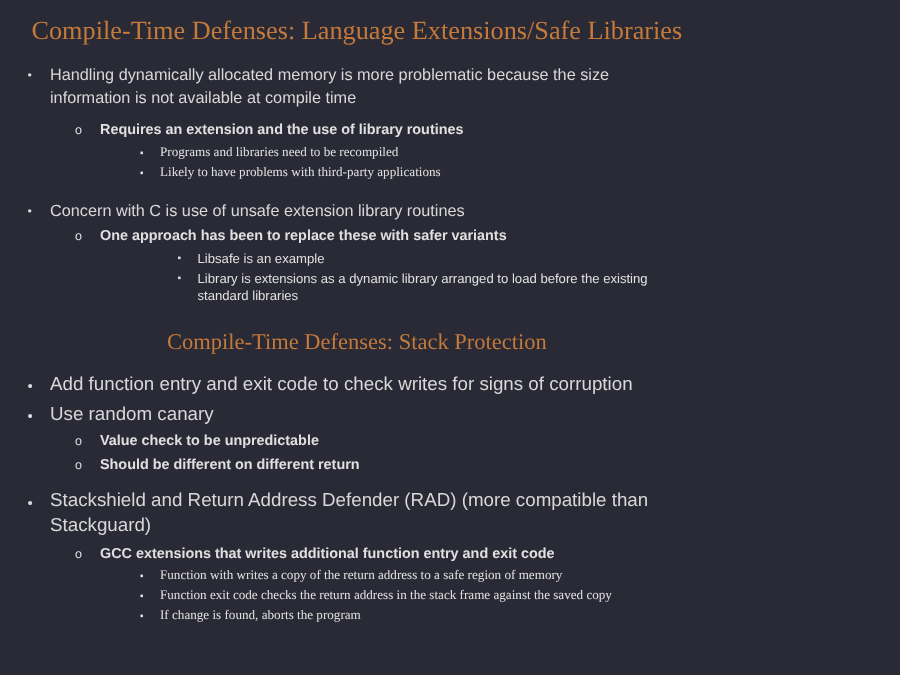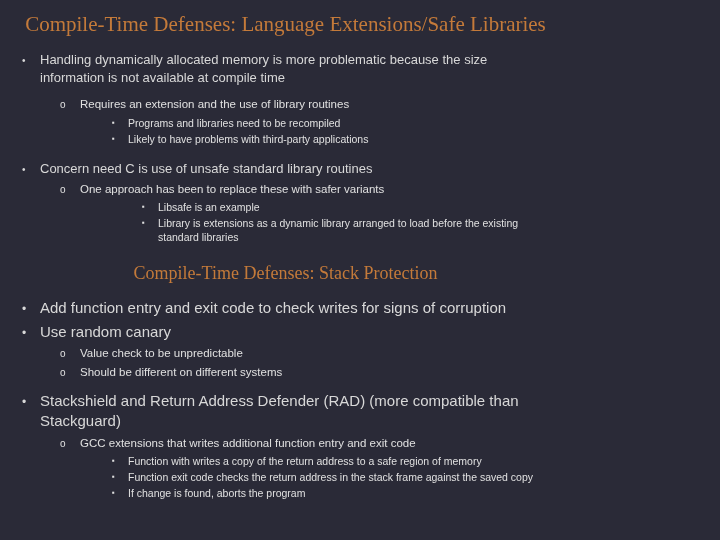--- a/index.html
+++ b/index.html
@@ -55,36 +55,36 @@
     font-size: 11.5px;
     line-height: 1.35;
     margin: 3px 0 3px 38px;
   }
   .bullet-l2 > .marker {
     width: 20px;
     flex: 0 0 20px;
     font-size: 10px;
     padding-top: 1px;
   }
-  .bullet-l2 > .text { flex: 1; }
+  .bullet-l2 > .text { flex: 1; font-weight: bold; }
 
   .bullet-l3 {
     display: flex;
     align-items: flex-start;
     font-size: 10.5px;
     line-height: 1.35;
     margin: 2px 0 2px 90px;
   }
   .bullet-l3 > .marker {
     width: 16px;
     flex: 0 0 16px;
     font-size: 8px;
     padding-top: 2px;
   }
-  .bullet-l3 > .text { flex: 1; }
+  .bullet-l3 > .text { flex: 1; font-family: Liberation Serif, serif; }
 
   .bullet-l4 {
     display: flex;
     align-items: flex-start;
     font-size: 10.5px;
     line-height: 1.35;
     margin: 2px 0 2px 120px;
   }
   .bullet-l4 > .marker {
     width: 16px;
@@ -122,21 +122,21 @@
   </div>
   <div class="bullet-l3">
     <span class="marker">▪</span>
     <span class="text">Likely to have problems with third-party applications</span>
   </div>
 
   <div class="spacer-md"></div>
 
   <div class="bullet-l1">
     <span class="marker">•</span>
-    <span class="text">Concern need C is use of unsafe standard library routines</span>
+    <span class="text">Concern with C is use of unsafe extension library routines</span>
   </div>
 
   <div class="bullet-l2">
     <span class="marker">o</span>
     <span class="text">One approach has been to replace these with safer variants</span>
   </div>
 
   <div class="bullet-l4">
     <span class="marker">▪</span>
     <span class="text">Libsafe is an example</span>
@@ -156,21 +156,21 @@
     <span class="marker">•</span>
     <span class="text">Use random canary</span>
   </div>
 
   <div class="bullet-l2">
     <span class="marker">o</span>
     <span class="text">Value check to be unpredictable</span>
   </div>
   <div class="bullet-l2">
     <span class="marker">o</span>
-    <span class="text">Should be different on different systems</span>
+    <span class="text">Should be different on different return</span>
   </div>
 
   <div class="spacer-sm"></div>
 
   <div class="bullet-l1 big">
     <span class="marker">•</span>
     <span class="text">Stackshield and Return Address Defender (RAD) (more compatible than Stackguard)</span>
   </div>
 
   <div class="bullet-l2">

